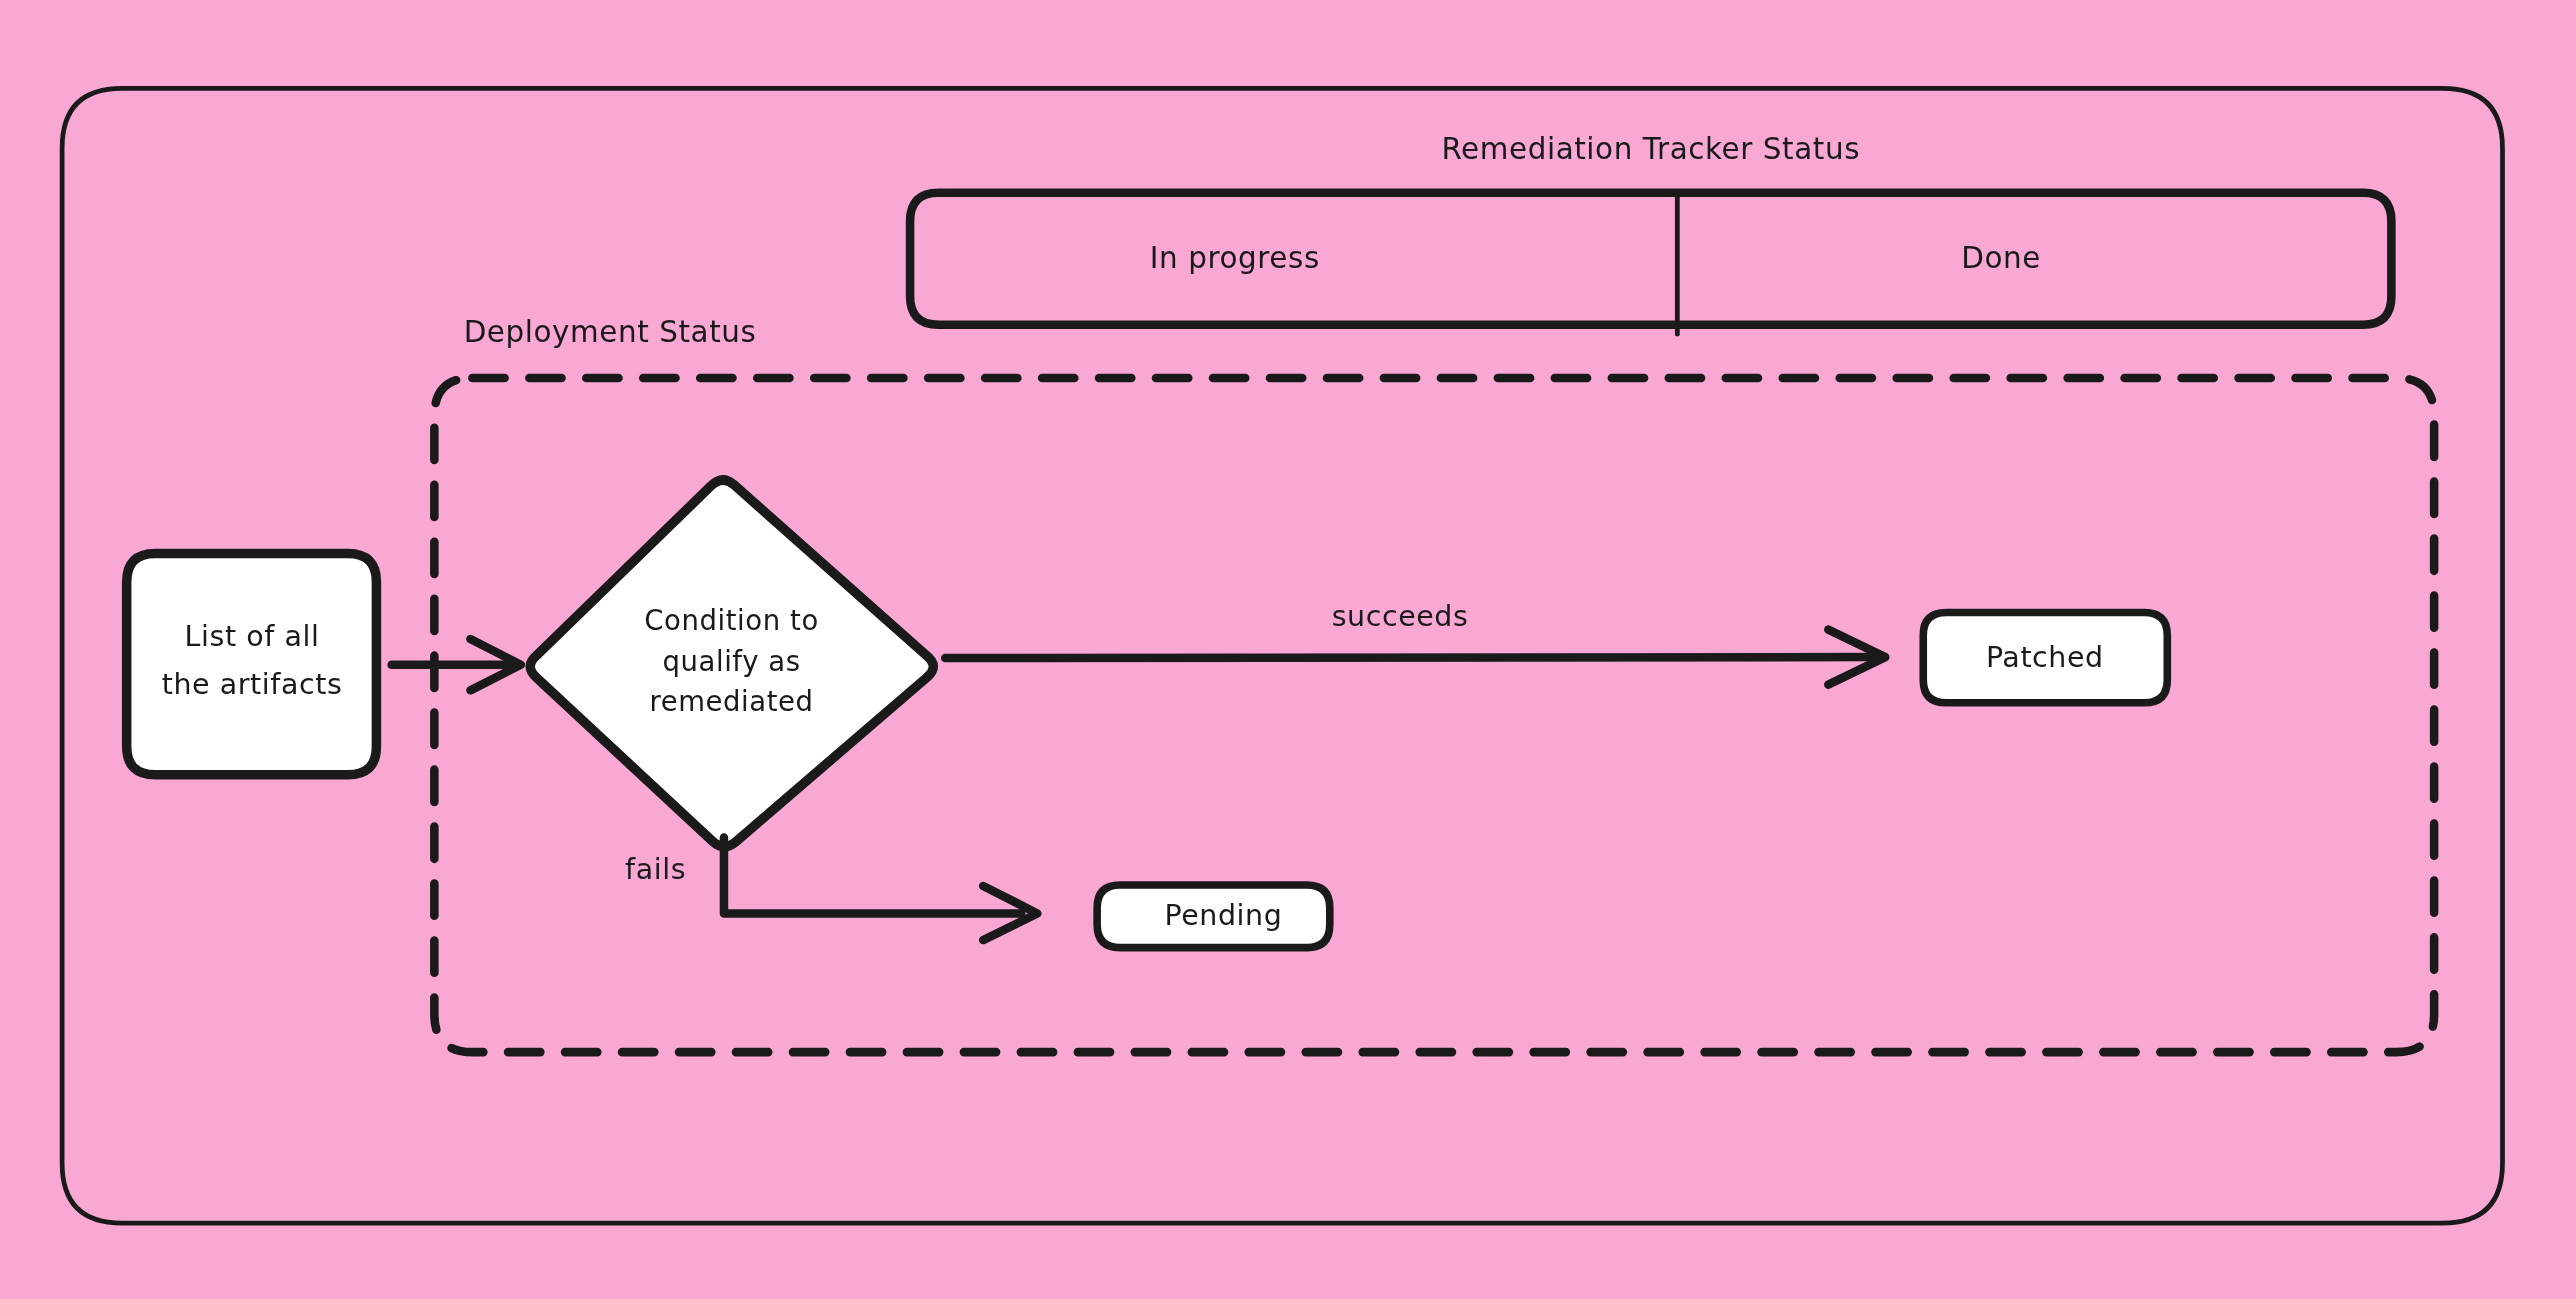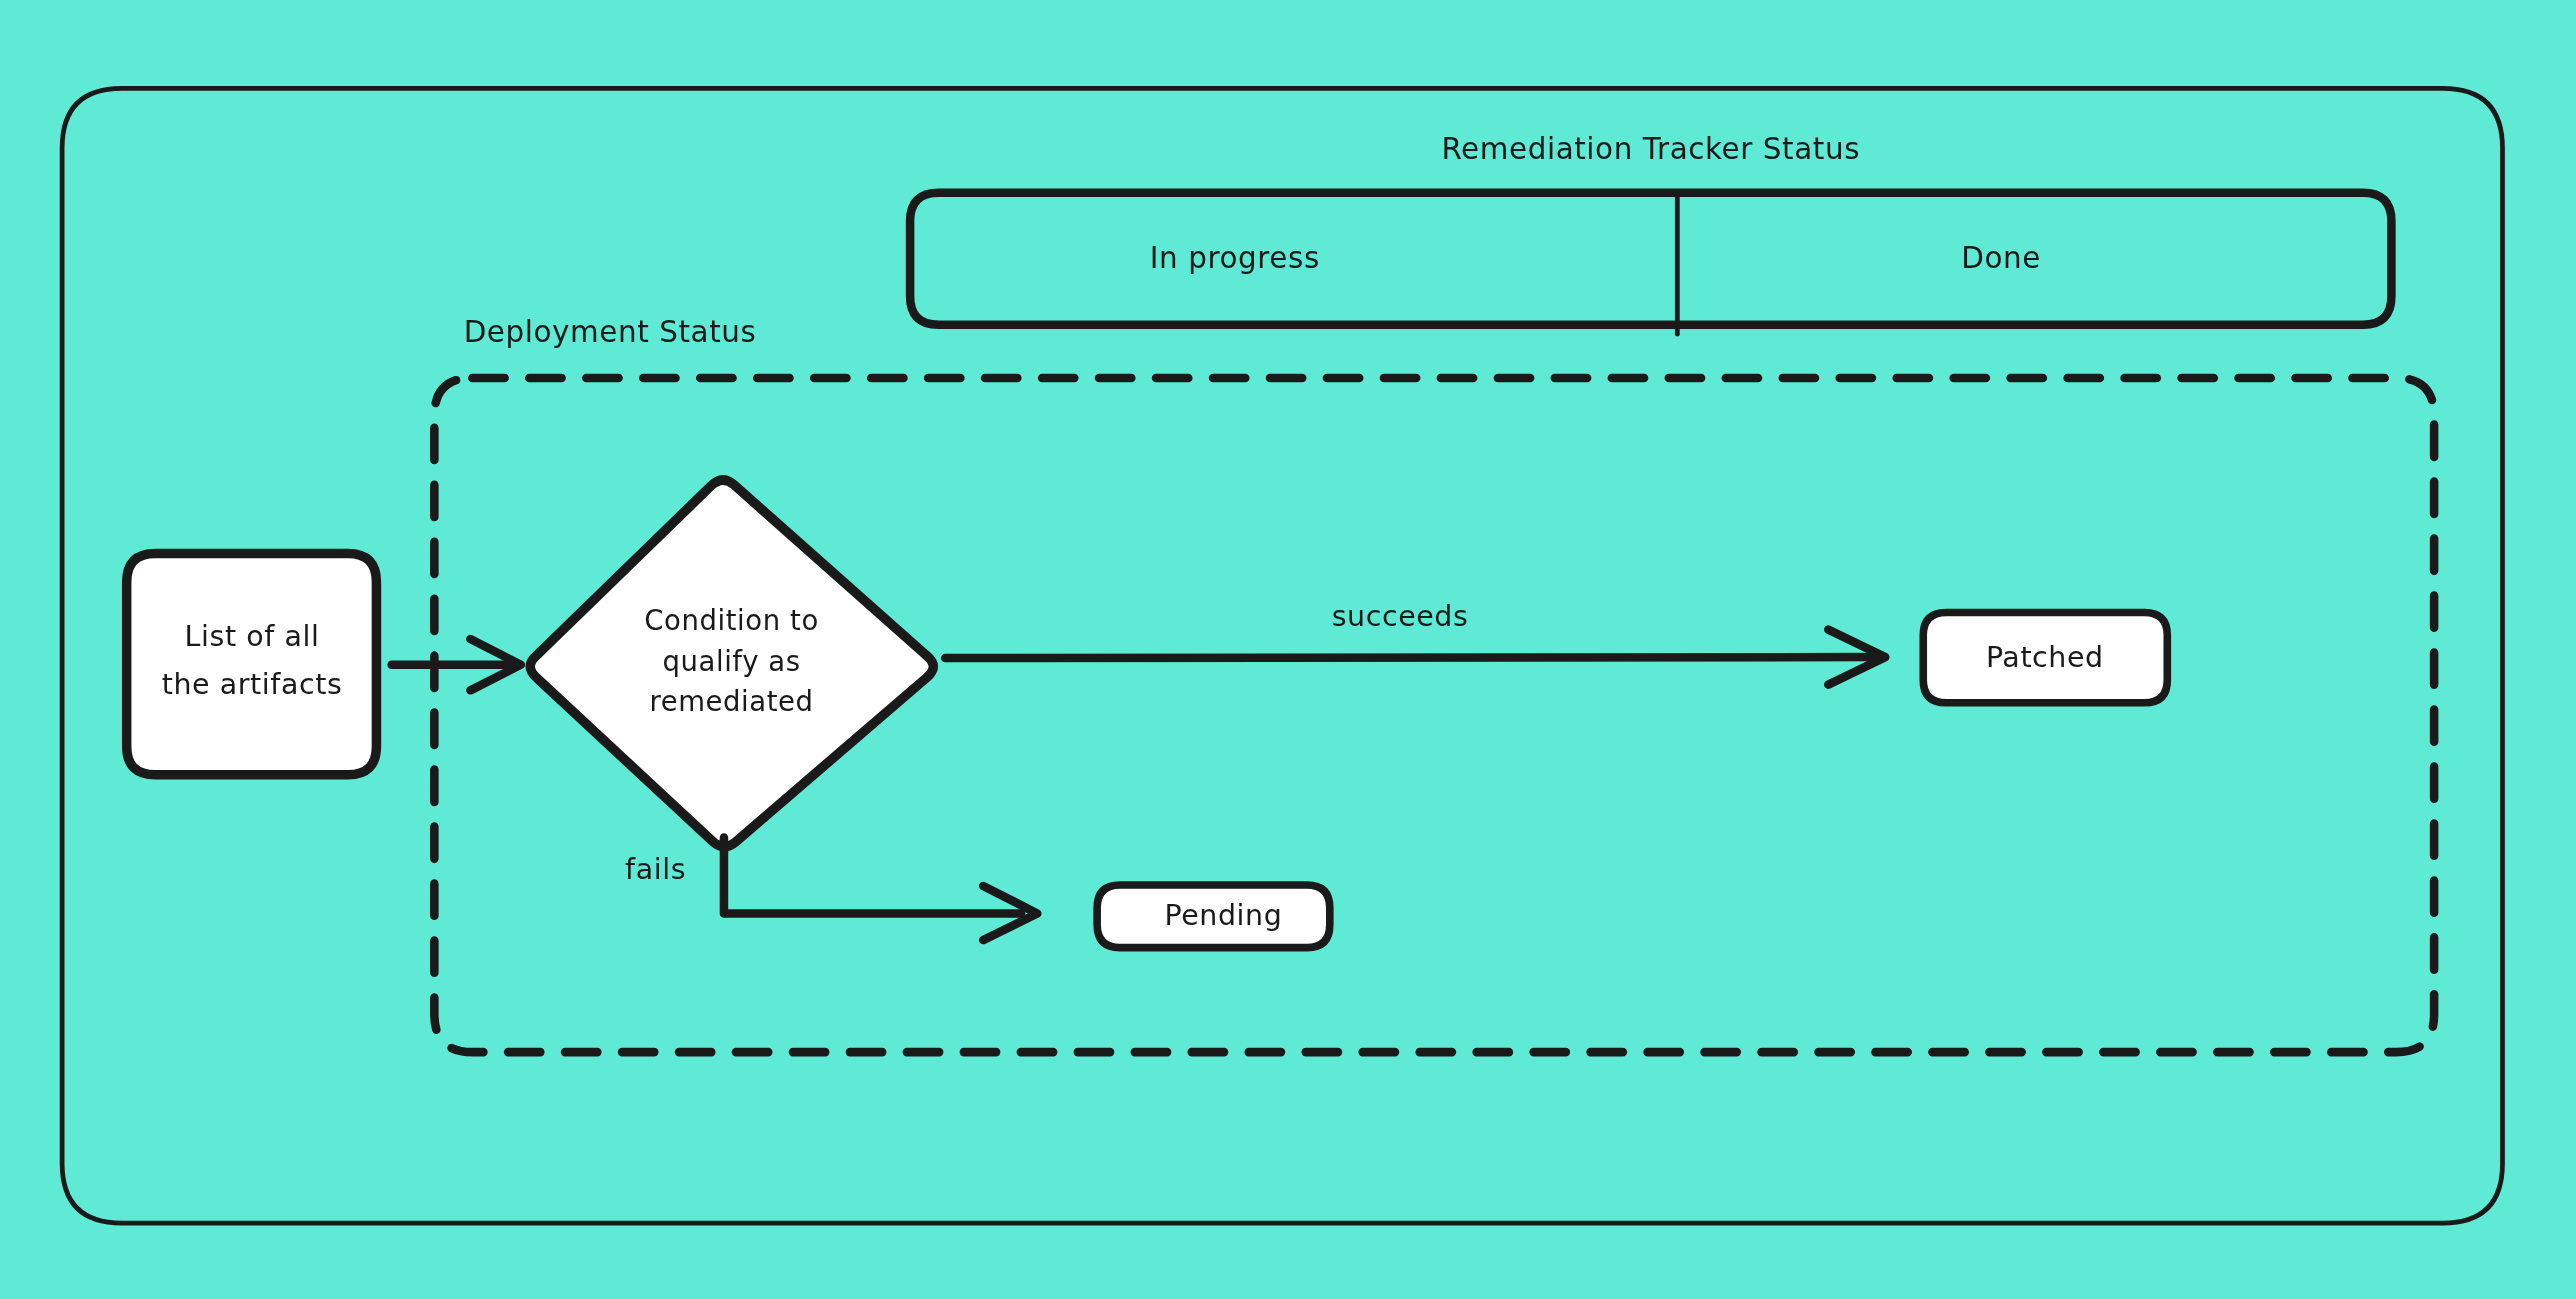--- a/index.html
+++ b/index.html
@@ -11,21 +11,21 @@
   body {
     width: 2576px;
     height: 1299px;
     overflow: hidden;
     font-family: "DejaVu Sans", sans-serif;
   }
   #canvas {
     position: relative;
     width: 2576px;
     height: 1299px;
-    background: #5eead4;
+    background: #f9a8d4;
   }
   svg.diagram {
     position: absolute;
     top: 0;
     left: 0;
     width: 2576px;
     height: 1299px;
   }
   .stroke {
     fill: none;

